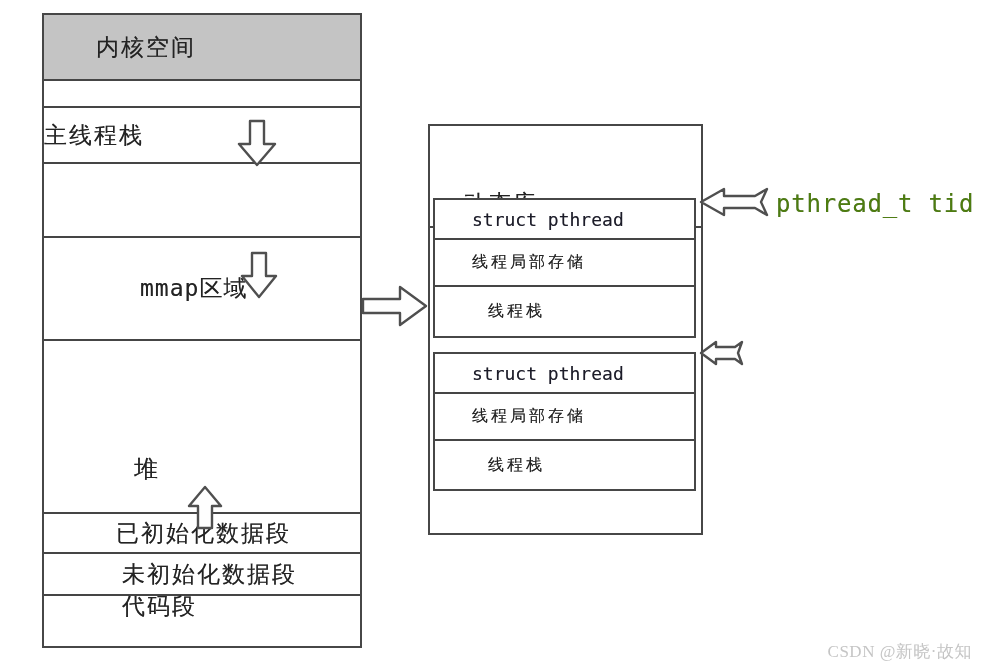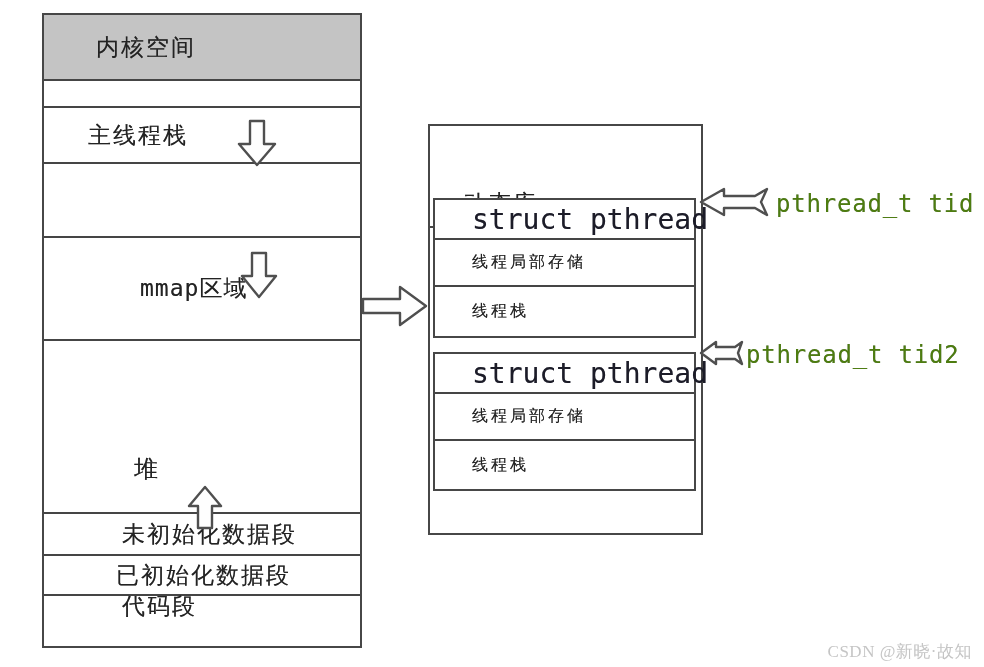--- a/index.html
+++ b/index.html
@@ -60,26 +60,26 @@
     background:#fff;
   }
   .threadbox.t1{top:72px;height:136px;}
   .threadbox.t2{top:226px;height:135px;}
   .trow{
     box-sizing:border-box;
     border-bottom:2px solid #454545;
     display:flex;align-items:center;
     padding-left:37px;
   }
-  .trow.lastrow{border-bottom:none;}
+  .trow.lastrow{border-bottom:none;margin-left:16px;}
   .t1 .r1{height:40px;} .t1 .r2{height:47px;} .t1 .r3{height:49px;}
   .t2 .r1{height:40px;} .t2 .r2{height:47px;} .t2 .r3{height:48px;}
   .monotext{
     font-family:"DejaVu Sans Mono","Liberation Mono",monospace;
-    font-size:28px;color:#1c1c28;white-space:nowrap;
+    font-size:18px;color:#1c1c28;white-space:nowrap;
     text-shadow:0 0 .6px rgba(30,30,50,.45);
   }
   .cnrow{
     font-family:"Liberation Serif","DejaVu Serif",serif;
     font-size:16px;letter-spacing:3px;color:#232323;white-space:nowrap;
     text-shadow:0 0 .6px rgba(40,40,40,.5);
   }
   
   .arr{position:absolute;}
   .arr polygon{
@@ -108,39 +108,39 @@
 
   <div class="membox">
 
     <div class="sec kernel">
       <span class="cnlabel" style="padding-left:52px;">内核空间</span>
     </div>
 
     <div class="sec gapthin"></div>
 
     <div class="sec mainstack">
-      <span class="cnlabel" style="padding-left:44px;">主线程栈</span>
+      <span class="cnlabel" style="">主线程栈</span>
     </div>
 
     <div class="sec empty1"></div>
 
     <div class="sec mmapsec">
       <span class="cnlabel" style="padding-left:48px;font-family:'DejaVu Sans Mono','Liberation Mono','Liberation Serif',serif;letter-spacing:1px;margin-left:48px;">mmap区域</span>
     </div>
 
     <div class="sec heapsec">
       <span class="cnlabel" style="padding-left:90px;padding-bottom:27px;font-size:24px;">堆</span>
     </div>
 
+    <div class="sec datasec">
+      <span class="cnlabel" style="padding-left:72px;">已初始化数据段</span>
+    </div>
+
     <div class="sec bsssec">
       <span class="cnlabel" style="padding-left:78px;">未初始化数据段</span>
-    </div>
-
-    <div class="sec datasec">
-      <span class="cnlabel" style="padding-left:72px;">已初始化数据段</span>
     </div>
 
     <div class="sec codesec last">
       <span class="cnlabel" style="padding-left:78px;">代码段</span>
     </div>
   </div>
 
   <div class="libbox">
     <div class="libheader">
       <span class="cnlabel" style="padding-left:33px;padding-top:14px;">动态库</span>
@@ -190,17 +190,16 @@
   <svg class="arr" style="left:699px;top:186px;" width="70" height="32" viewBox="0 0 70 32">
     <polygon points="2,16 25,3 25,10 56,10 68,3 62,16 68,29 56,22 25,22 25,29"></polygon>
   </svg>
 
   <svg class="arr" style="left:699px;top:339px;" width="45" height="28" viewBox="0 0 45 28">
     <polygon points="2,14 17,3 17,8 36,8 43,3 39,14 43,25 36,20 17,20 17,25"></polygon>
   </svg>
 
   <span class="ptrlabel" style="left:776px;top:190px;">pthread_t tid</span>
 
-  <span class="ptrlabel" style="left:746px;top:341px;">pthread_t tid2</span>
 
   <span class="watermark">CSDN @新晓·故知</span>
 
 </div>
 
 </body></html>

